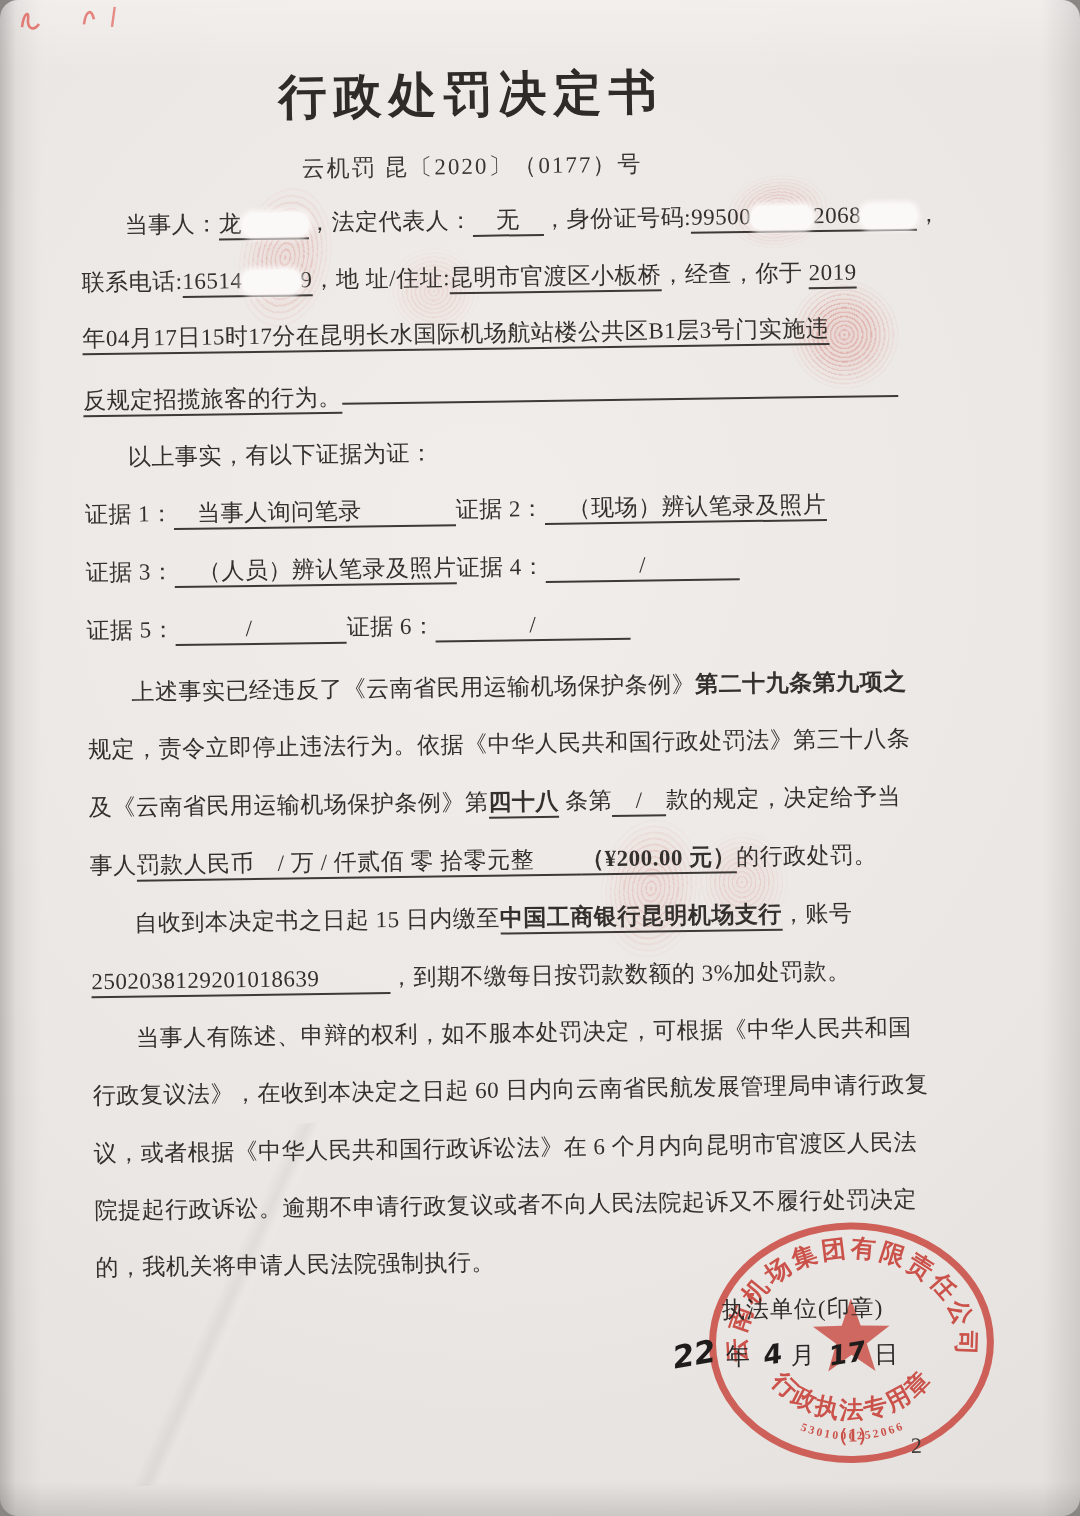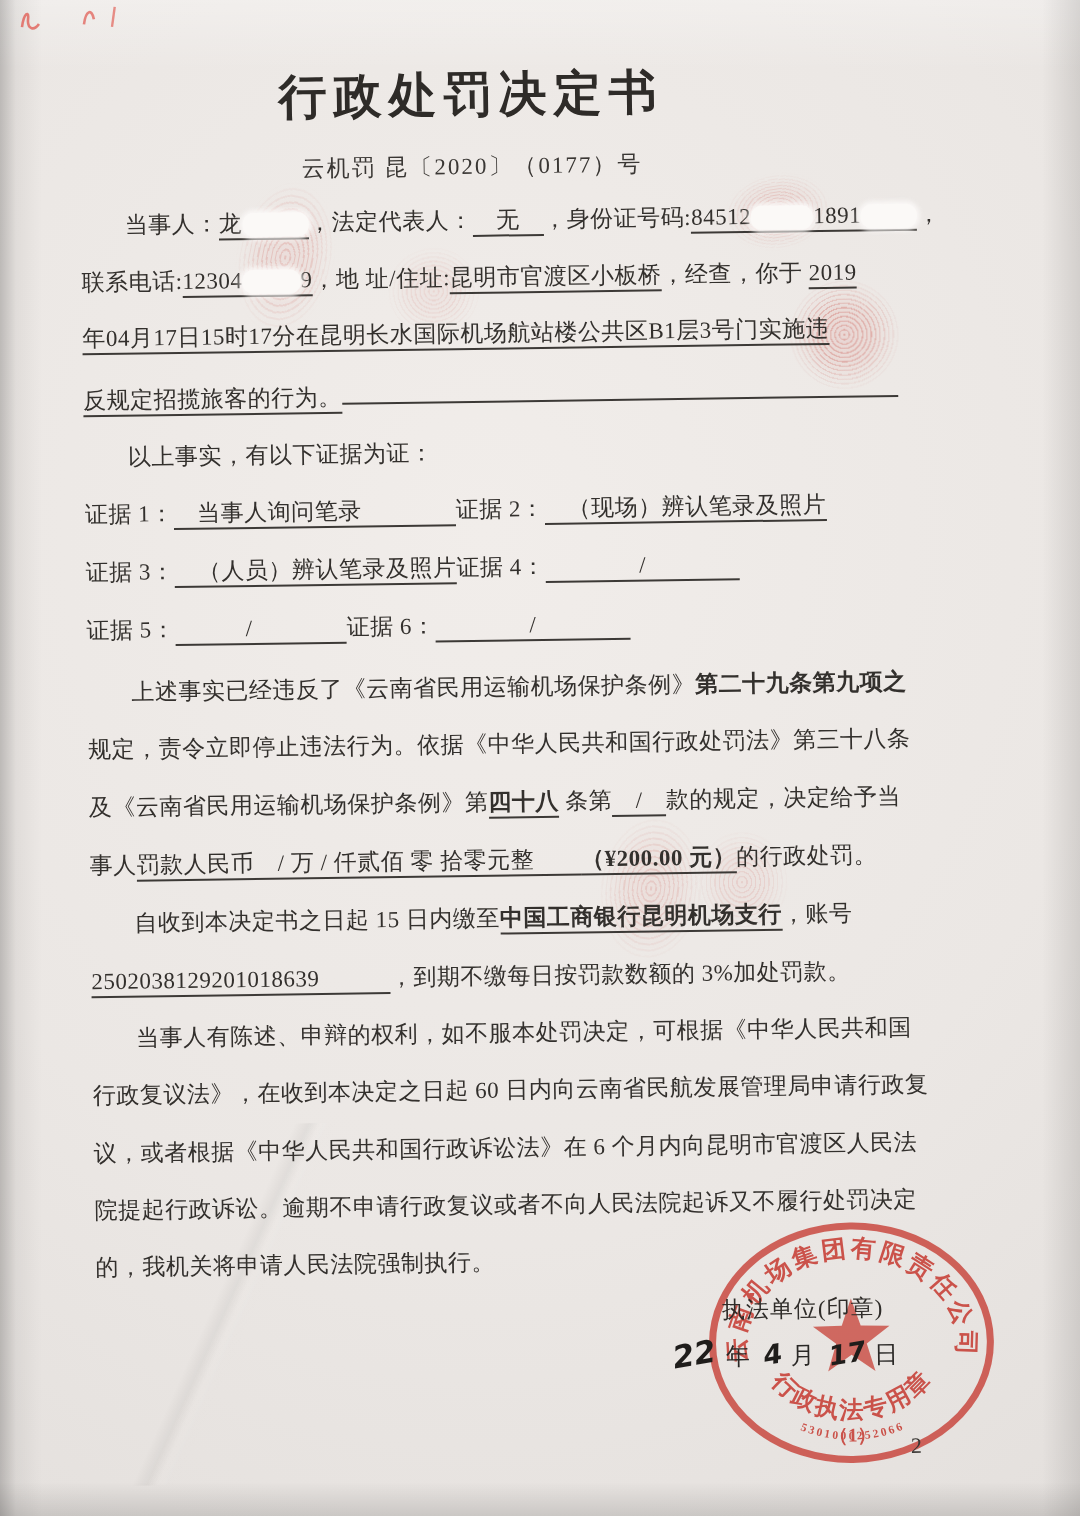--- a/index.html
+++ b/index.html
@@ -5,20 +5,21 @@
   html,body{margin:0;padding:0;background:#8a8683;}
   .page{
     position:relative;width:1080px;height:1516px;overflow:hidden;
     font-family:"Liberation Serif","DejaVu Serif",serif;color:#33302d;
     background:
       linear-gradient(90deg, rgba(0,0,0,.20) 0px, rgba(0,0,0,.05) 16px, rgba(0,0,0,0) 42px),
       linear-gradient(270deg, rgba(0,0,0,.10) 0px, rgba(0,0,0,0) 38px),
       linear-gradient(0deg, rgba(0,0,0,.12) 0px, rgba(0,0,0,0) 34px),
       linear-gradient(180deg, rgba(255,255,255,.30) 0px, rgba(255,255,255,0) 70px),
       radial-gradient(130% 105% at 45% 35%, #f1edea 0%, #ebe7e4 45%, #e4e0dd 74%, #d8d4d1 100%);
+    border-radius: 18px;
   }
   .content{position:absolute;inset:0;transform:rotate(-0.8deg);transform-origin:540px 740px;}
   .crease{position:absolute;left:-60px;top:1120px;width:560px;height:360px;
     background:linear-gradient(115deg, rgba(0,0,0,0) 48%, rgba(0,0,0,.045) 50%, rgba(255,255,255,.06) 51.5%, rgba(0,0,0,0) 54%);}
   .title{position:absolute;left:0;top:62px;width:960px;text-align:center;
     font-size:48px;font-weight:700;letter-spacing:7px;color:#2e2b28;}
   .docnum{position:absolute;left:0;top:150px;width:960px;text-align:center;
     font-size:23px;letter-spacing:2px;color:#3a3734;}
   .line{position:absolute;left:88px;width:830px;white-space:nowrap;font-size:23px;line-height:30px;z-index:2;letter-spacing:.5px;}
   .ind{text-indent:44px;}
@@ -65,25 +66,25 @@
     <div class="fp" style="left:392px;top:244px;width:96px;height:92px;opacity:.30"></div>
     <div class="fp" style="left:731px;top:176px;width:108px;height:78px;opacity:.50;transform:rotate(-8deg)"></div>
     <div class="fp" style="left:793px;top:282px;width:114px;height:114px;opacity:.85"></div>
     <div class="fp" style="left:596px;top:816px;width:106px;height:148px;opacity:.45;transform:rotate(8deg)"></div>
     <div class="fp" style="left:692px;top:832px;width:96px;height:106px;opacity:.35"></div>
 
     <div class="title">行政处罚决定书</div>
     <div class="docnum">云机罚 昆〔2020〕（0177）号</div>
 
     <div class="line ind" style="top:205px">
-      <span>当事人：</span><span class="u"><span>龙</span><span class="redact" style="width:66px"></span></span><span>，法定代表人：</span><span class="u">　无　</span><span>，身份证号码:</span><span class="u"><span>84512</span><span class="redact" style="width:62px"></span><span>1891</span><span class="redact" style="width:56px"></span></span><span>，</span>
+      <span>当事人：</span><span class="u"><span>龙</span><span class="redact" style="width:66px"></span></span><span>，法定代表人：</span><span class="u">　无　</span><span>，身份证号码:</span><span class="u"><span>99500</span><span class="redact" style="width:62px"></span><span>2068</span><span class="redact" style="width:56px"></span></span><span>，</span>
     </div>
 
     <div class="line" style="top:262px">
-      <span>联系电话:</span><span class="u"><span>12304</span><span class="redact" style="width:58px"></span><span>9</span></span><span>，地 址/住址:</span><span class="u">昆明市官渡区小板桥</span><span>，经查，你于 </span><span class="u">2019</span>
+      <span>联系电话:</span><span class="u"><span>16514</span><span class="redact" style="width:58px"></span><span>9</span></span><span>，地 址/住址:</span><span class="u">昆明市官渡区小板桥</span><span>，经查，你于 </span><span class="u">2019</span>
     </div>
 
     <div class="line" style="top:318px">
       <span class="u">年04月17日15时17分在昆明长水国际机场航站楼公共区B1层3号门实施违</span>
     </div>
 
     <div class="line" style="top:375px">
       <span class="u">反规定招揽旅客的行为。</span><span class="u ext"></span>
     </div>
 

